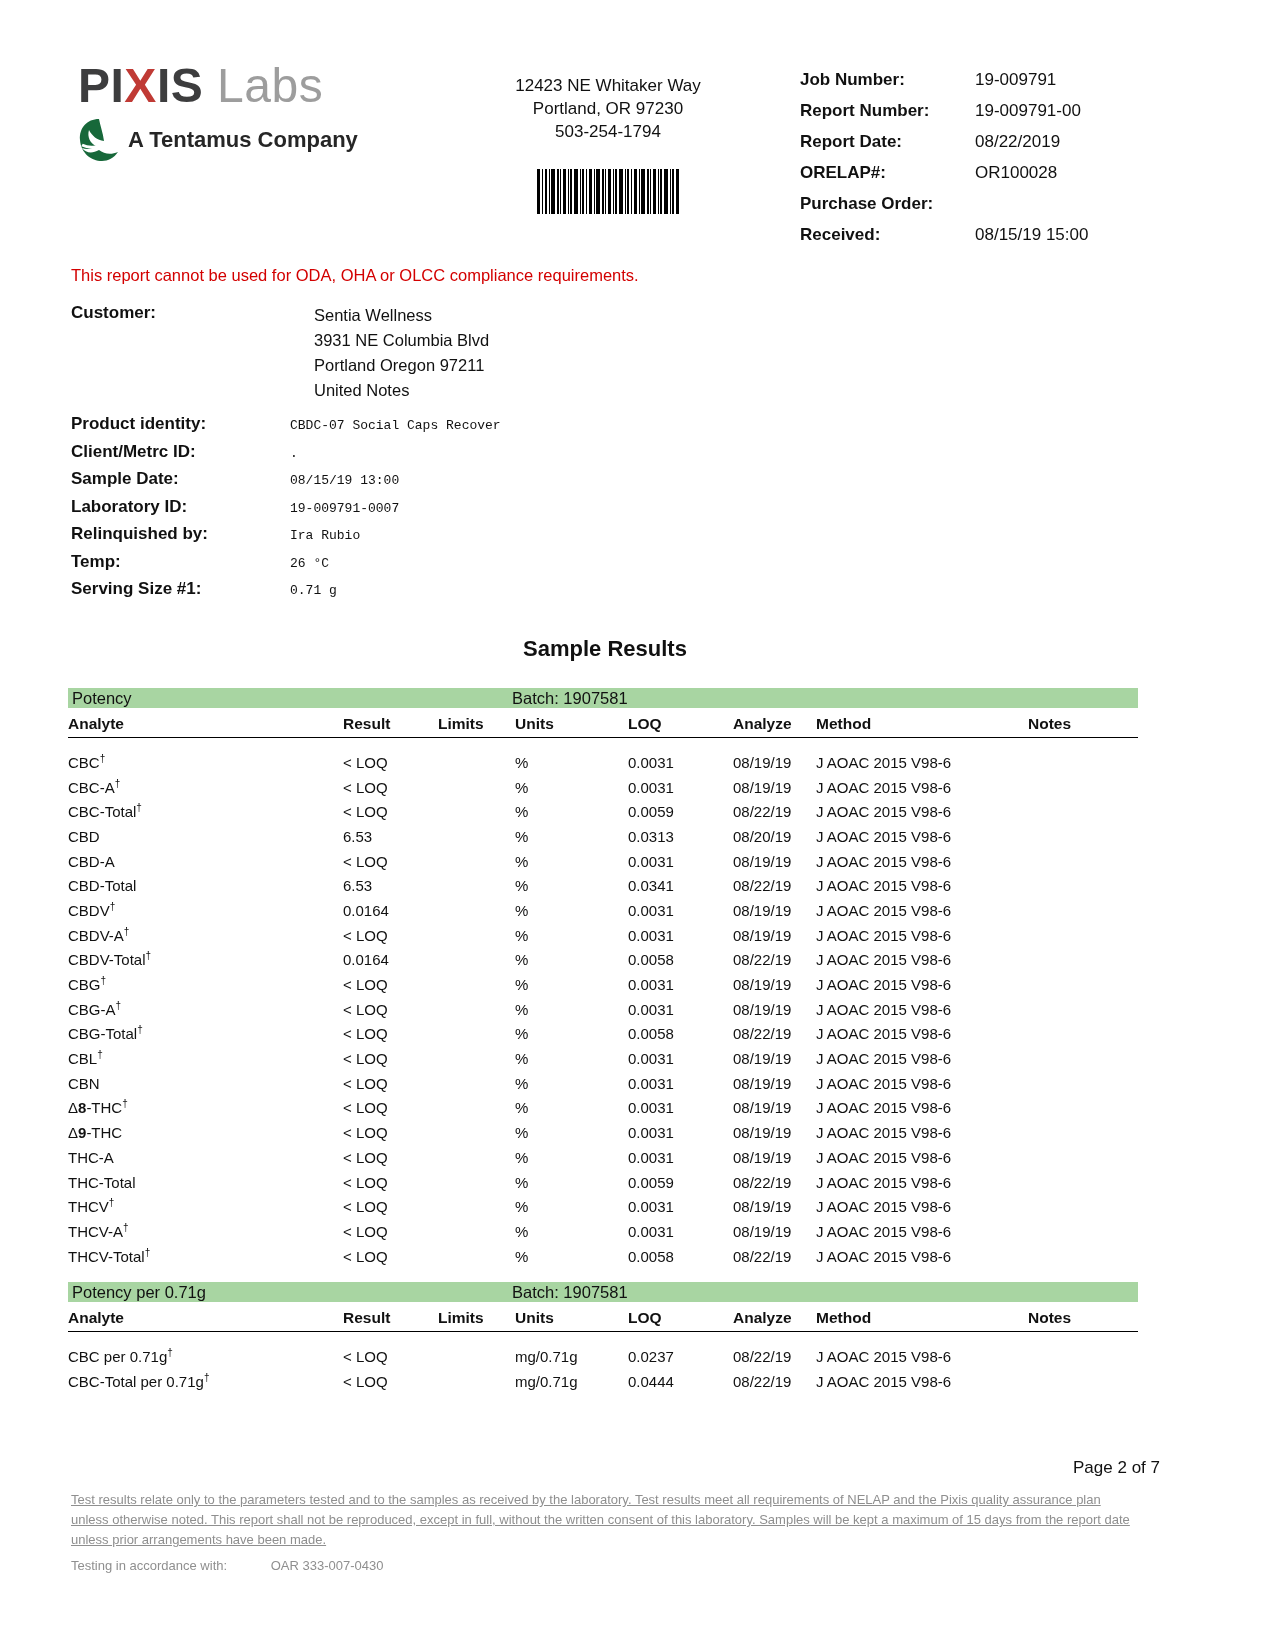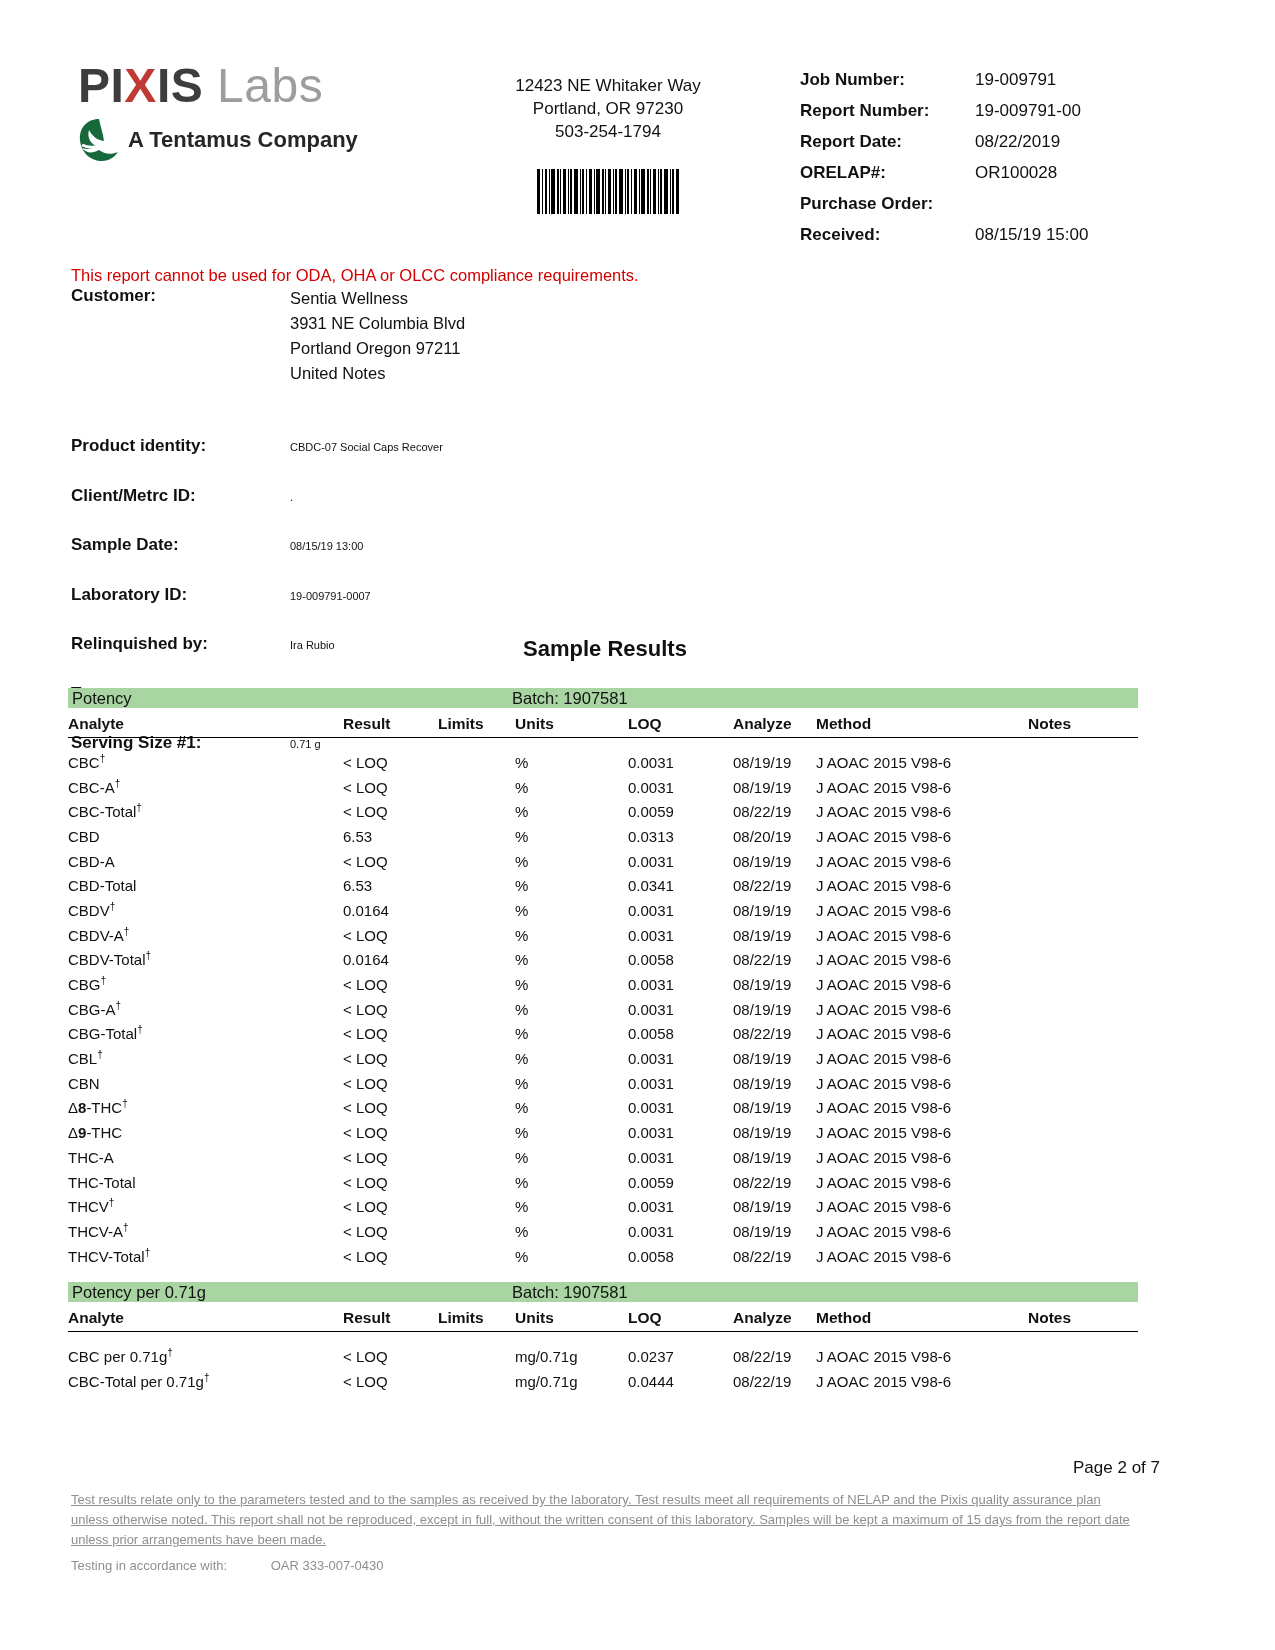--- a/index.html
+++ b/index.html
@@ -19,28 +19,28 @@
   .addr-block{position:absolute;left:475px;top:74px;width:266px;text-align:center;font-size:17px;line-height:23px;}
   .barcode{margin:26px auto 0 auto;width:142px;height:45px;}
 
   .job-block{position:absolute;left:800px;top:70px;width:345px;}
   .job-block .kv-row{display:flex;margin-bottom:11px;}
   .job-block .kv-label{font-weight:bold;font-size:17px;width:175px;flex:0 0 auto;}
   .job-block .kv-value{font-size:17px;}
 
   
   .warning{position:absolute;left:71px;top:266px;font-size:16.5px;color:var(--warning-red);}
-  .customer-block{position:absolute;left:71px;top:286px;display:flex;}
+  .customer-block{position:absolute;left:71px;top:303px;display:flex;gap:24px;}
   .customer-block .kv-label{font-weight:bold;font-size:17px;width:219px;flex:0 0 auto;}
   .customer-lines{font-size:16.5px;line-height:25px;}
 
   .sample-block{position:absolute;left:71px;top:414px;}
-  .sample-block .kv-row{display:flex;height:27.5px;align-items:baseline;margin-top:22px;}
+  .sample-block .kv-row{display:flex;height:27.5px;align-items:baseline;}
   .sample-block .kv-label{font-weight:bold;font-size:17px;width:219px;flex:0 0 auto;}
-  .sample-block .kv-value{font-size:11px;}
+  .sample-block .kv-value{font-size:13px;font-family:Liberation Mono, monospace;}
 
   
   .section-title{position:absolute;left:70px;top:636px;width:1070px;text-align:center;font-size:22px;font-weight:bold;}
   .results{position:absolute;left:68px;top:688px;width:1070px;}
   .band{position:relative;height:20px;background:var(--band-green);font-size:16.5px;display:flex;align-items:center;}
   .band .band-title{margin-left:4px;}
   .band .band-batch{position:absolute;left:444px;}
   table.results-table{width:1070px;border-collapse:collapse;table-layout:fixed;}
   table.results-table th{font-size:15.5px;font-weight:bold;text-align:left;padding:7px 0 4px 0;border-bottom:1.5px solid #000;}
   table.results-table td{font-size:15px;text-align:left;height:24.7px;padding:0;vertical-align:middle;white-space:nowrap;}

